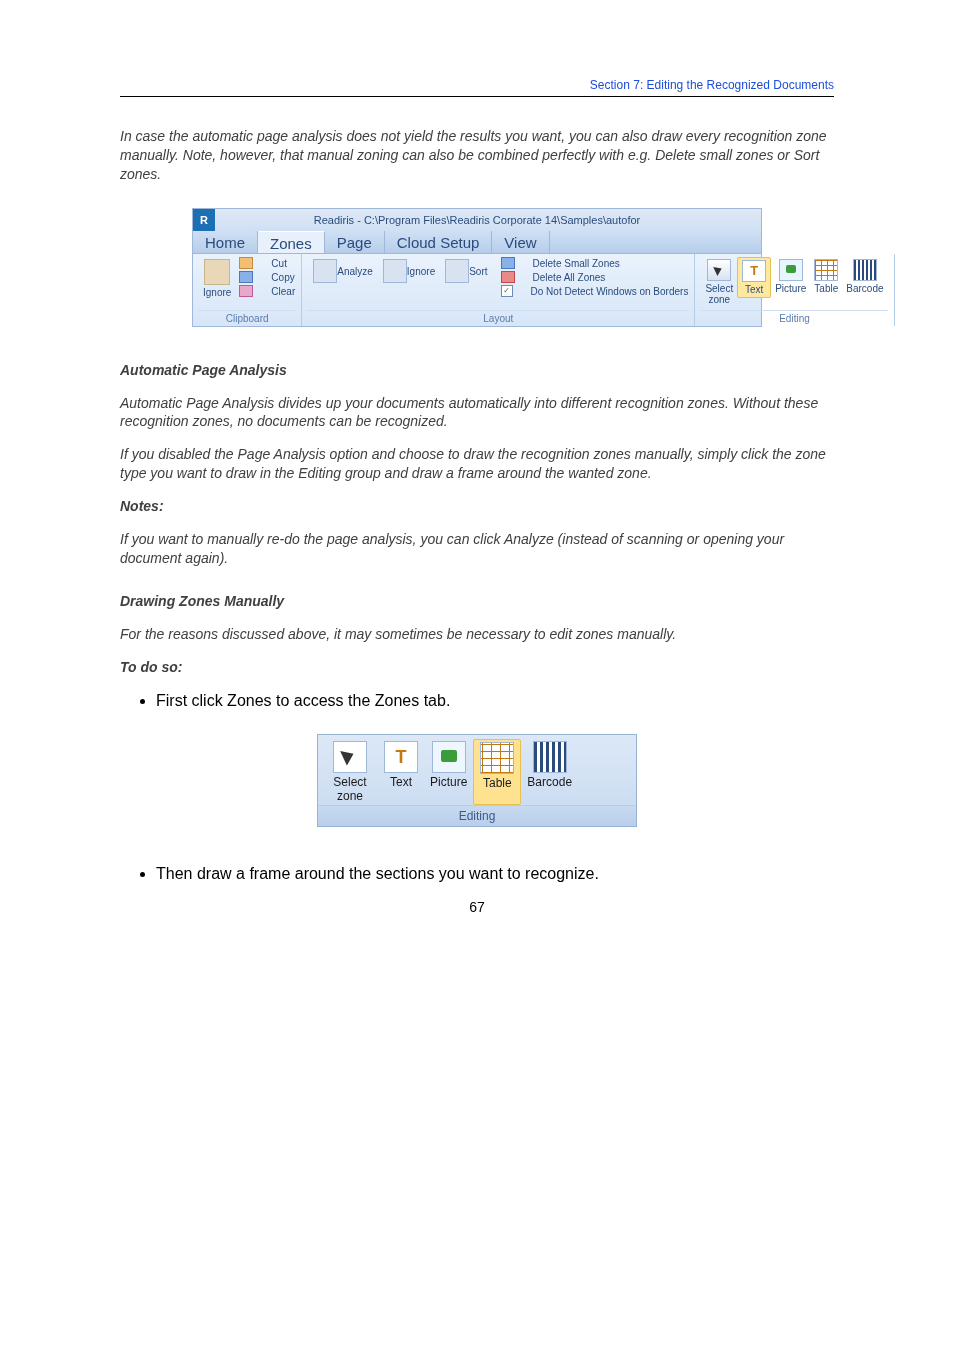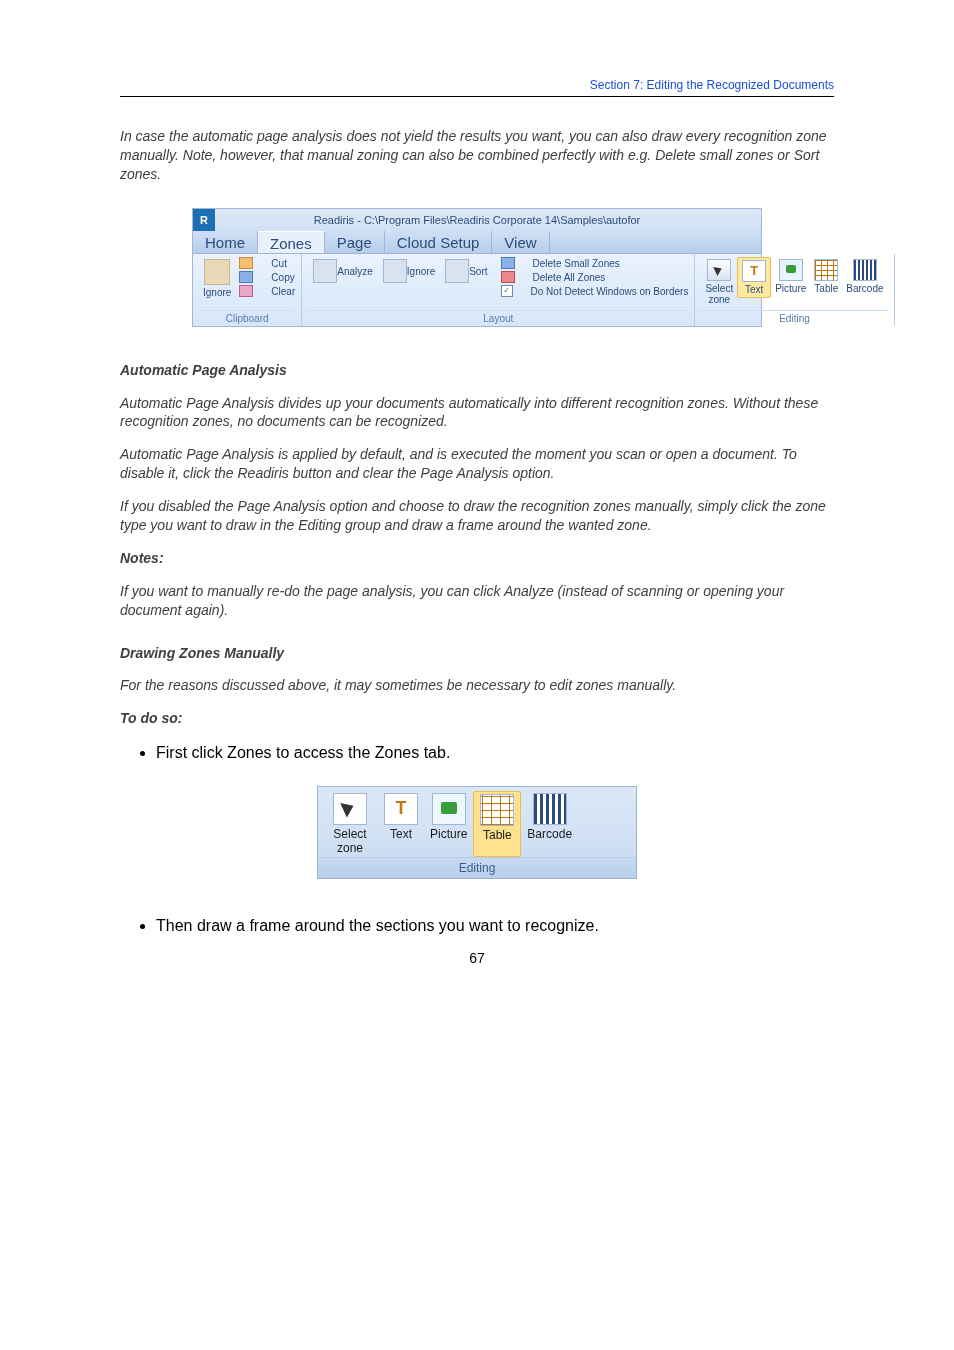--- a/index.html
+++ b/index.html
@@ -248,21 +248,20 @@
               </div>
         </div>
         <div class="group-label">Editing</div>
       </div>
     </div>
   </div>
   </div>
 
   <p class="body-text bold">Automatic Page Analysis</p>
   <p class="body-text">Automatic Page Analysis divides up your documents automatically into different recognition zones. Without these recognition zones, no documents can be recognized.</p>
-  <p class="body-text">Automatic Page Analysis is applied by default, and is executed the moment you scan or open a document. To disable it, click the Readiris button and clear the Page Analysis option.</p>
   <p class="body-text">If you disabled the Page Analysis option and choose to draw the recognition zones manually, simply click the zone type you want to draw in the Editing group and draw a frame around the wanted zone.</p>
   <p class="body-text bold">Notes:</p>
   <p class="body-text">If you want to manually re-do the page analysis, you can click Analyze (instead of scanning or opening your document again).</p>
 
   <p class="body-text bold" style="margin-top:24px">Drawing Zones Manually</p>
   <p class="body-text">For the reasons discussed above, it may sometimes be necessary to edit zones manually.</p>
   <p class="body-text bold">To do so:</p>
 
   <ul class="bullets">
     <li>First click Zones to access the Zones tab.</li>

